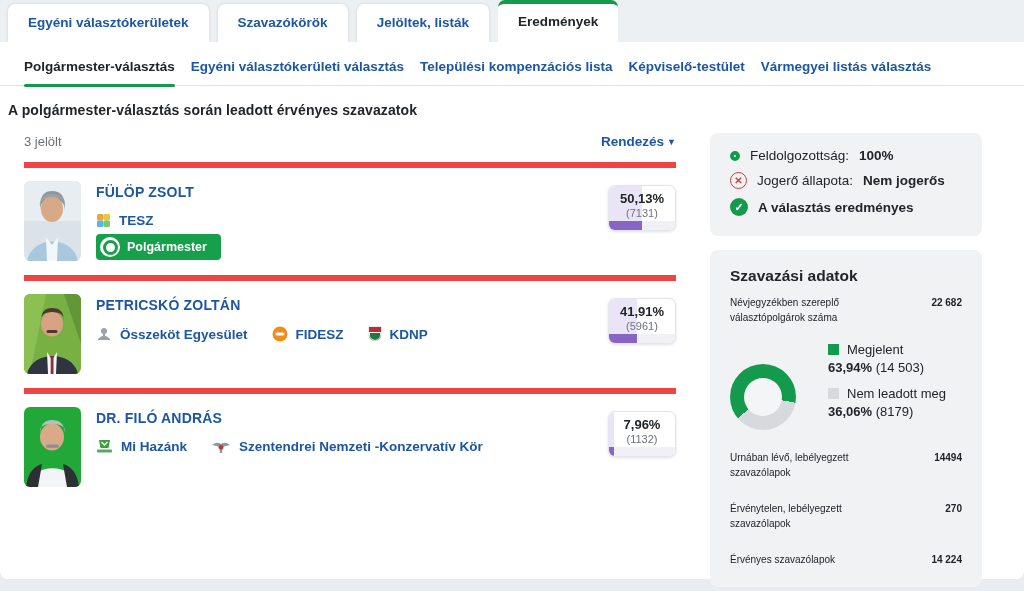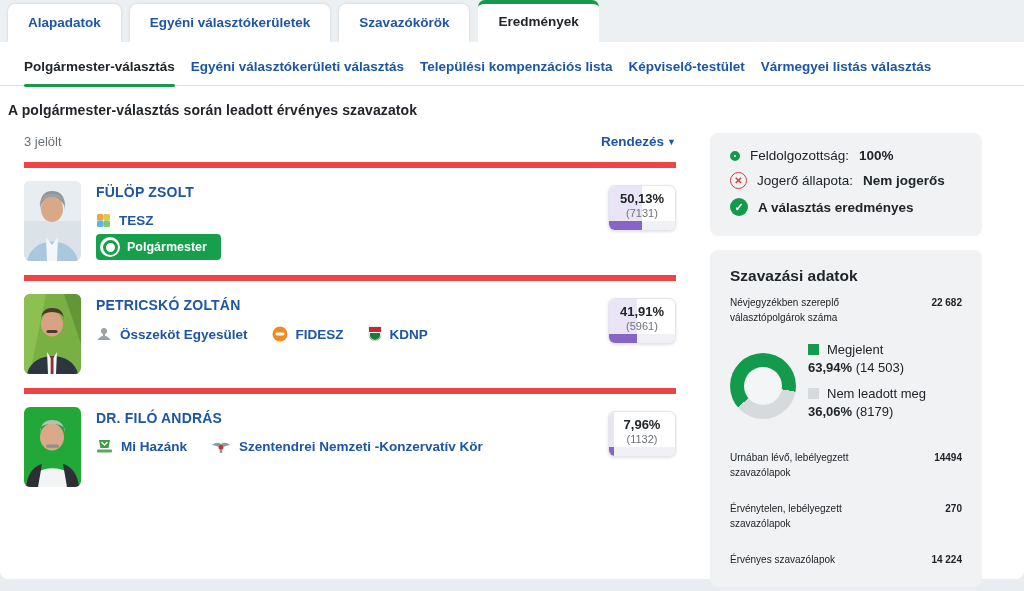--- a/index.html
+++ b/index.html
@@ -65,37 +65,37 @@
   .ic-ring { width:10px; height:10px; border:4px solid #149a4d; border-radius:50%; }
   .ic-cross { width:17px; height:17px; border:1.5px solid #d23b3b; border-radius:50%; color:#d23b3b; font-size:10px; font-weight:bold; line-height:1; }
   .ic-check { width:18px; height:18px; background:#149a4d; border-radius:50%; color:#fff; font-size:11px; font-weight:bold; line-height:1; }
 
   .data-panel { margin-top:14px; padding:17px 20px 8px; }
   .data-title { font-size:15.5px; font-weight:bold; }
   .data-row { display:flex; justify-content:space-between; gap:14px; font-size:10px; padding:11px 0; line-height:1.45; }
   .data-row .lbl { max-width:160px; }
   .data-row .val { font-weight:bold; white-space:nowrap; }
 
-  .chart-wrap { display:flex; gap:12px; align-items:center; padding:6px 0 10px; }
+  .chart-wrap { display:flex; gap:32px; align-items:flex-end; padding:6px 0 10px; }
   .donut { width:66px; height:66px; border-radius:50%; position:relative; flex-shrink:0; }
   .donut-hole { position:absolute; left:14px; top:14px; width:38px; height:38px; border-radius:50%; background:#f3f5f6; }
   .legend { font-size:13px; }
   .legend-item { margin-bottom:11px; }
   .legend-head { display:flex; align-items:center; gap:8px; }
   .legend-sq { width:11px; height:11px; display:inline-block; flex-shrink:0; }
   .legend-nums { margin-top:3px; }
   .legend-nums .p { font-weight:bold; }
 </style>
 </head>
 <body>
 
 <div class="tabbar">
-  <div class="tab">Alapadatok</div>
   <div class="tab">Egyéni választókerületek</div>
   <div class="tab">Szavazókörök</div>
+  <div class="tab">Jelöltek, listák</div>
   <div class="tab active">Eredmények</div>
 </div>
 
 <div class="content">
 
   <div class="subnav">
     <div class="subnav-item active">Polgármester-választás</div>
     <div class="subnav-item">Egyéni választókerületi választás</div>
     <div class="subnav-item">Települési kompenzációs lista</div>
     <div class="subnav-item">Képviselő-testület</div>

